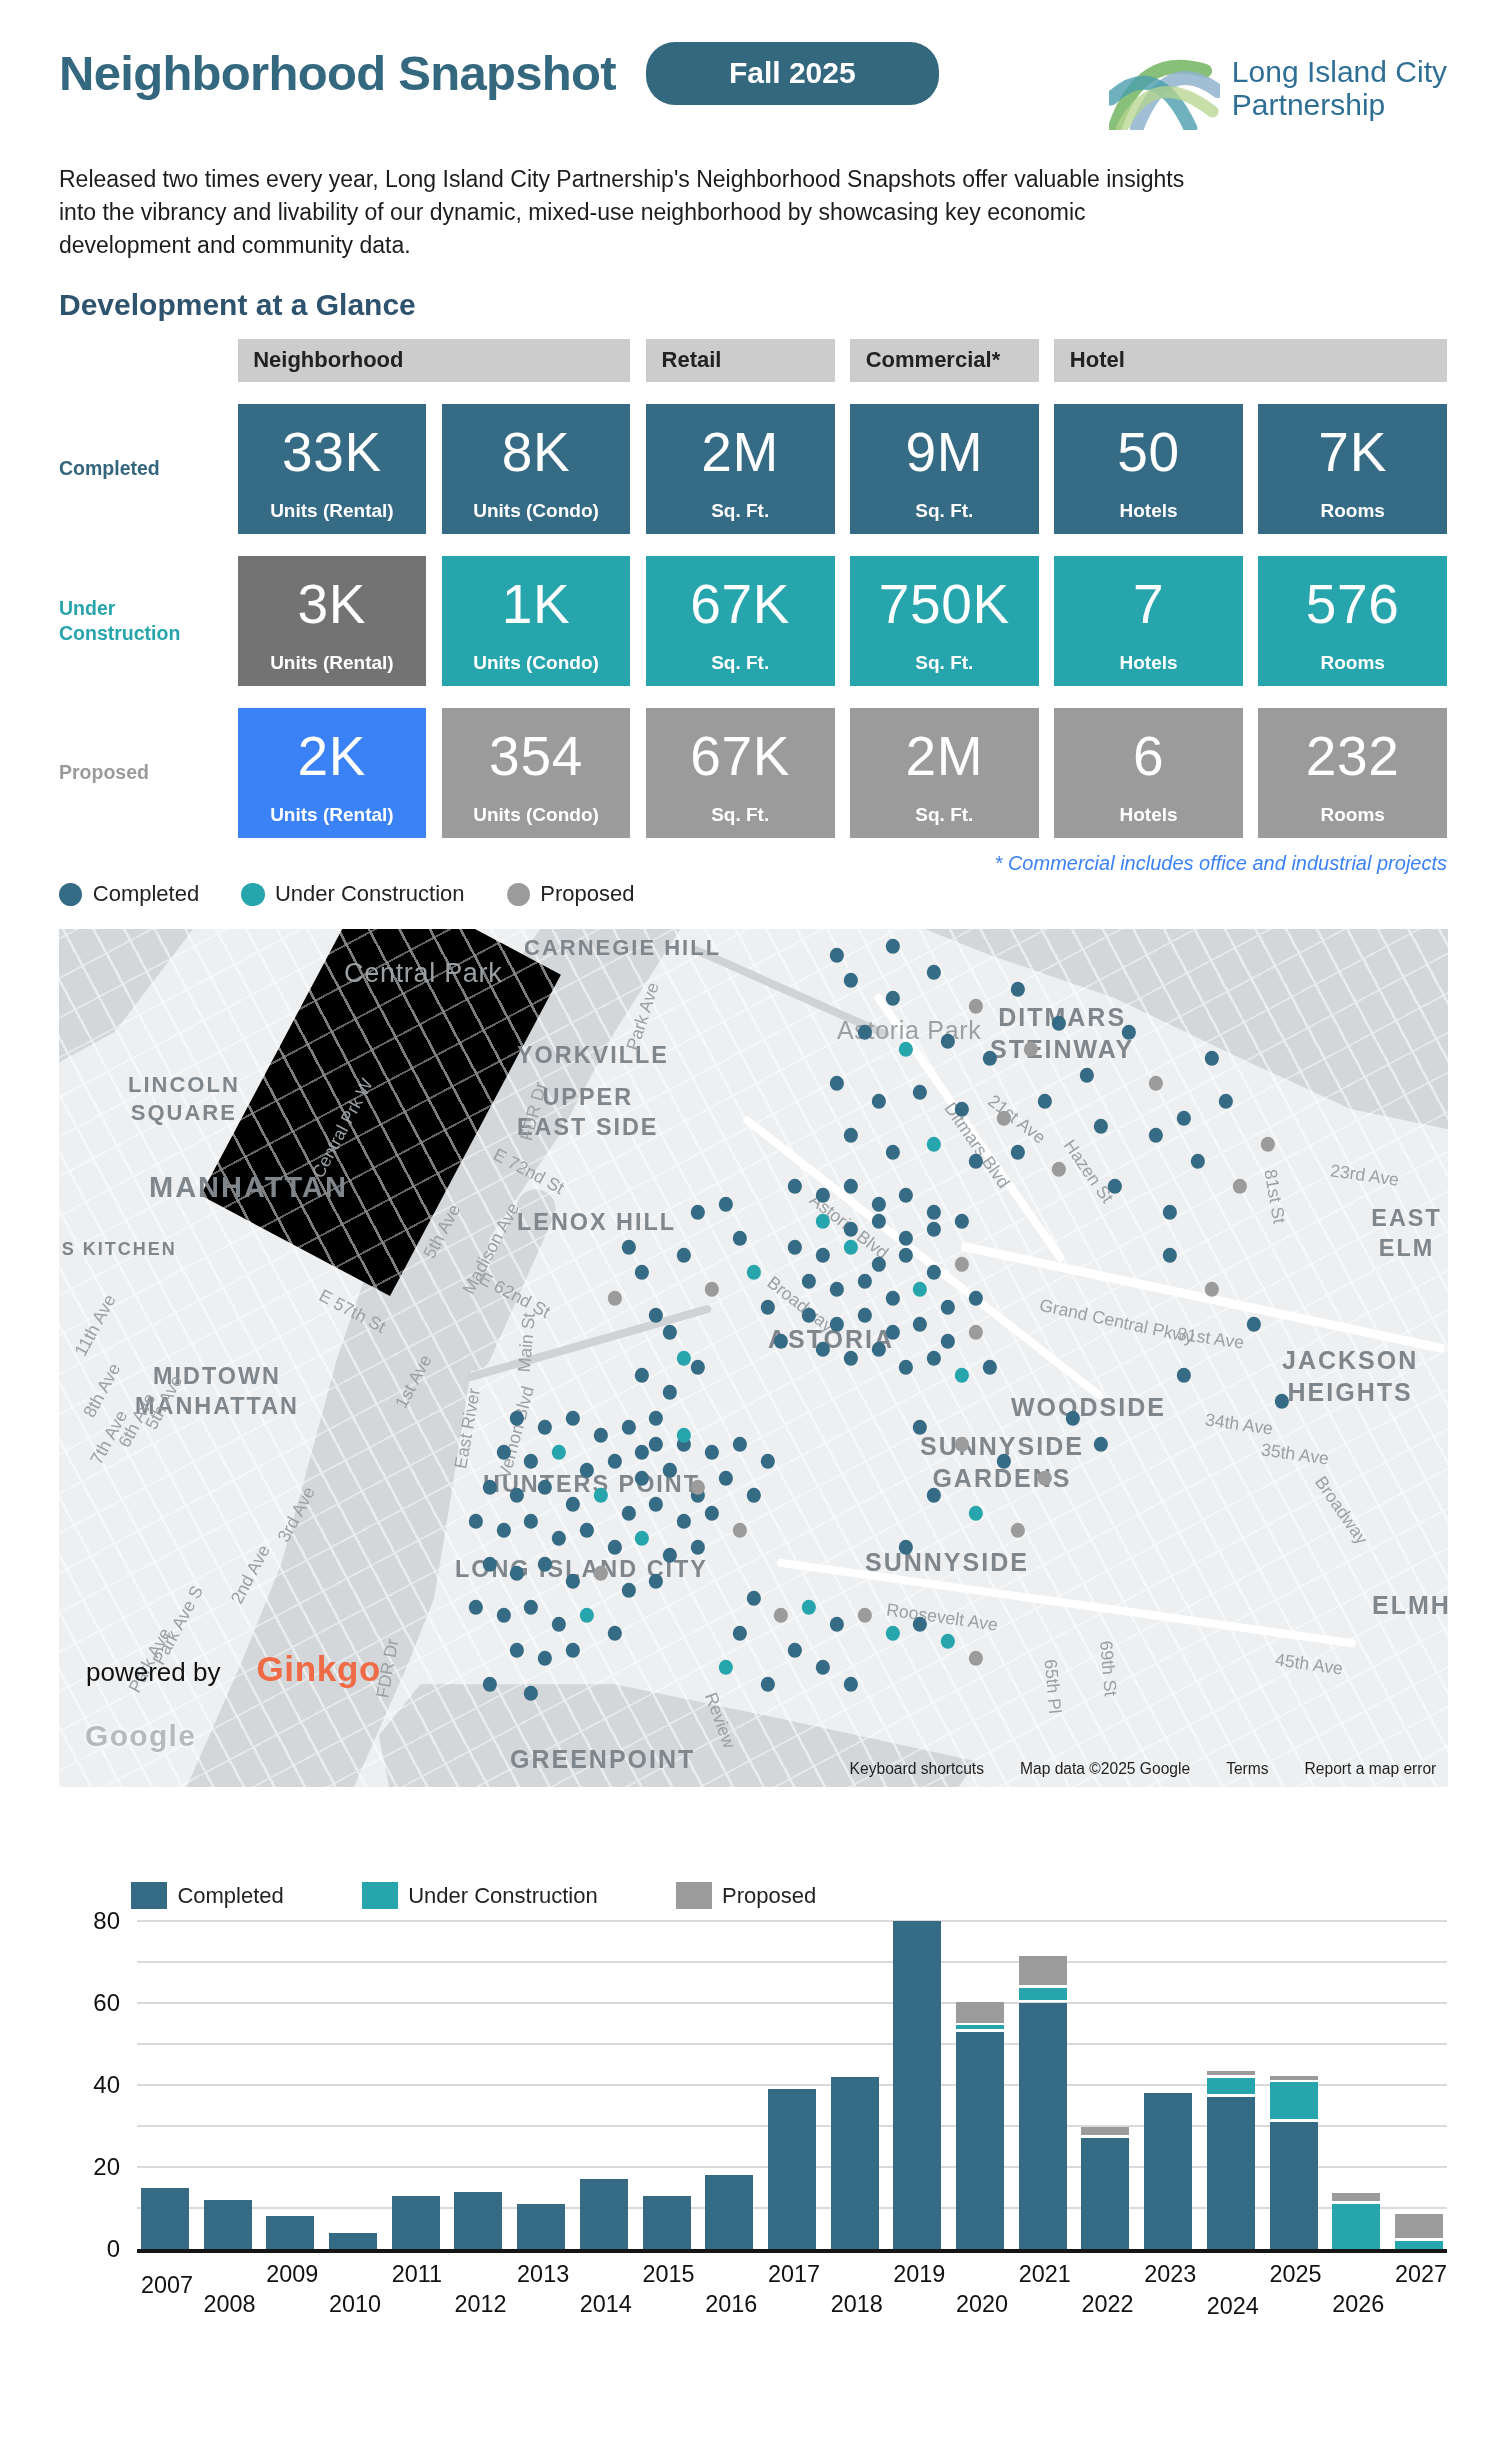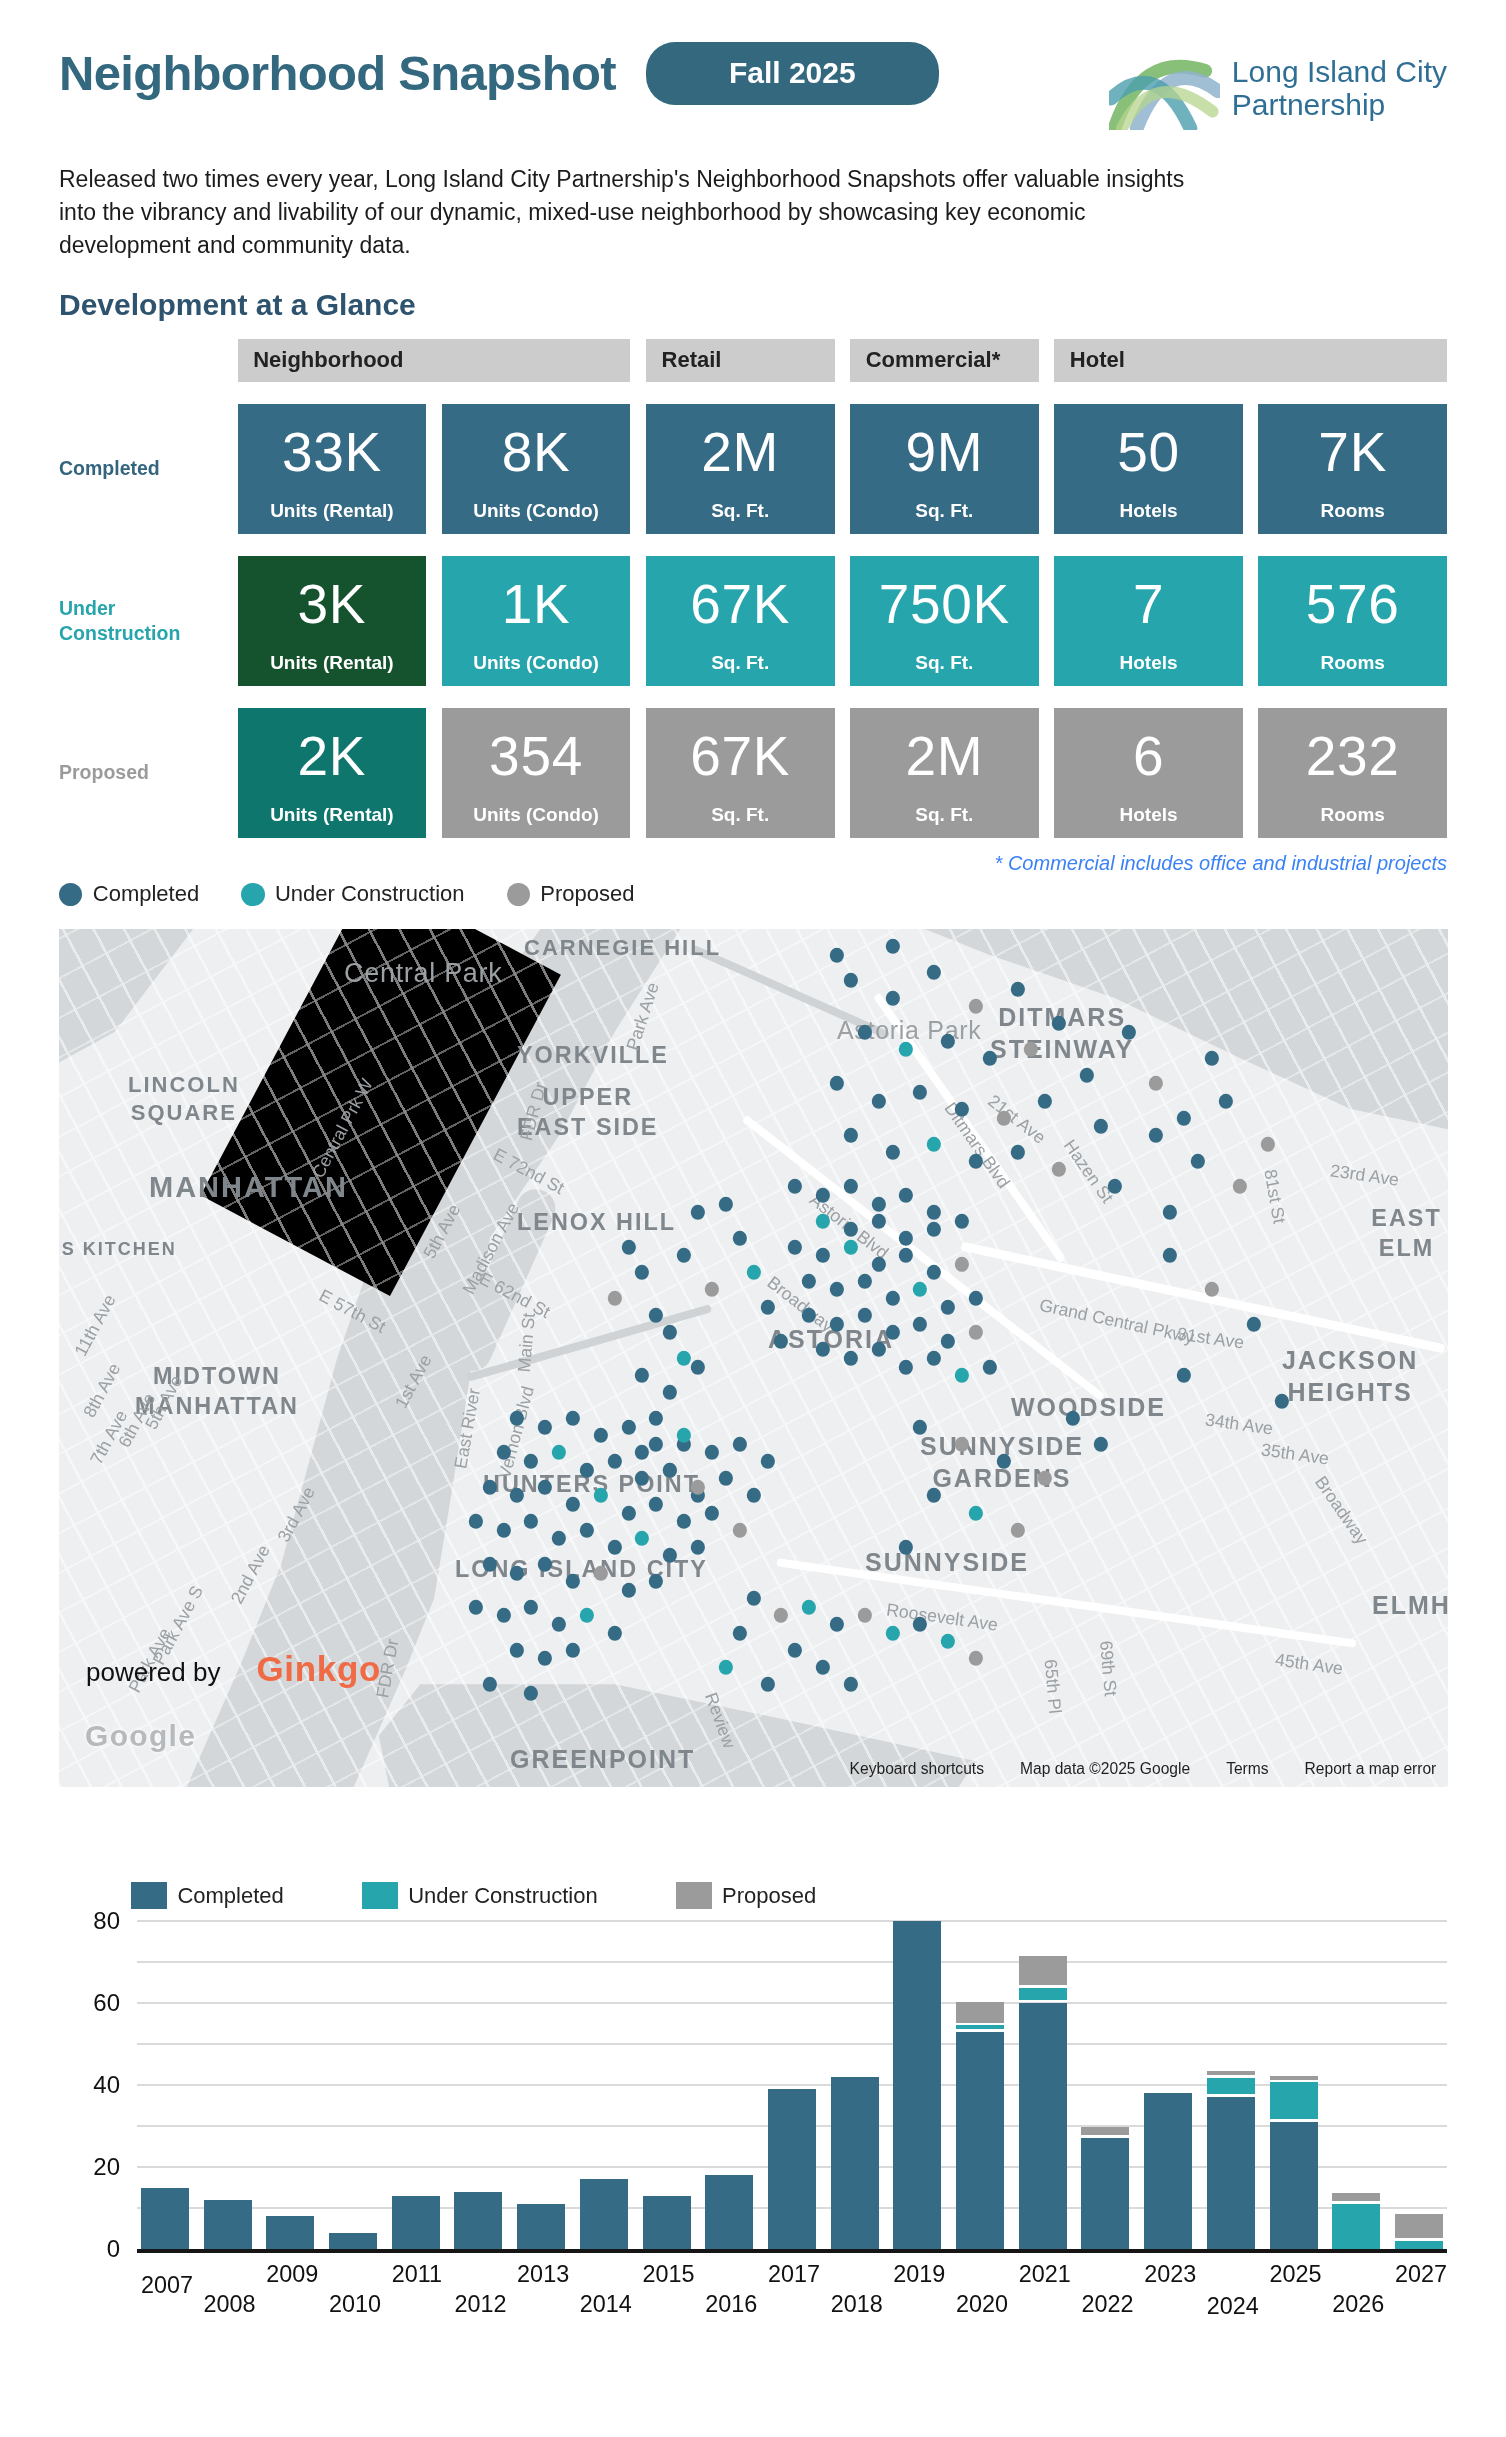--- a/index.html
+++ b/index.html
@@ -128,21 +128,21 @@
       <div class="tile" style="background: rgb(54, 107, 133);">
         <div class="val">50</div>
         <div class="unit">Hotels</div>
       </div>
       <div class="tile" style="background: rgb(54, 107, 133);">
         <div class="val">7K</div>
         <div class="unit">Rooms</div>
       </div>
       <div class="grow-label" style="color: rgb(39, 165, 172);">Under
 Construction</div>
-      <div class="tile" style="background: #14532d;">
+      <div class="tile" style="background: #737373;">
         <div class="val">3K</div>
         <div class="unit">Units (Rental)</div>
       </div>
       <div class="tile" style="background: rgb(39, 165, 172);">
         <div class="val">1K</div>
         <div class="unit">Units (Condo)</div>
       </div>
       <div class="tile" style="background: rgb(39, 165, 172);">
         <div class="val">67K</div>
         <div class="unit">Sq. Ft.</div>
@@ -153,21 +153,21 @@
       </div>
       <div class="tile" style="background: rgb(39, 165, 172);">
         <div class="val">7</div>
         <div class="unit">Hotels</div>
       </div>
       <div class="tile" style="background: rgb(39, 165, 172);">
         <div class="val">576</div>
         <div class="unit">Rooms</div>
       </div>
       <div class="grow-label" style="color: rgb(155, 155, 155);">Proposed</div>
-      <div class="tile" style="background: #0f766e;">
+      <div class="tile" style="background: #3b82f6;">
         <div class="val">2K</div>
         <div class="unit">Units (Rental)</div>
       </div>
       <div class="tile" style="background: rgb(155, 155, 155);">
         <div class="val">354</div>
         <div class="unit">Units (Condo)</div>
       </div>
       <div class="tile" style="background: rgb(155, 155, 155);">
         <div class="val">67K</div>
         <div class="unit">Sq. Ft.</div>

